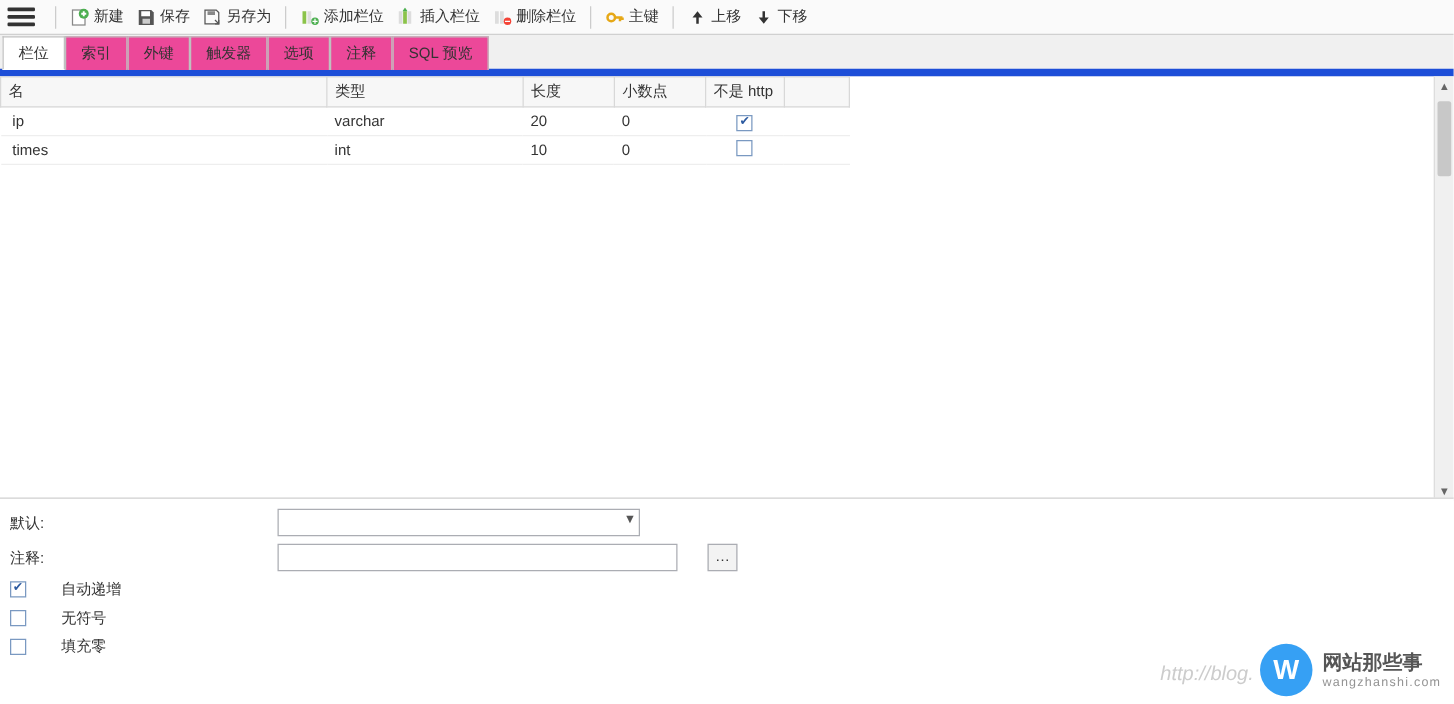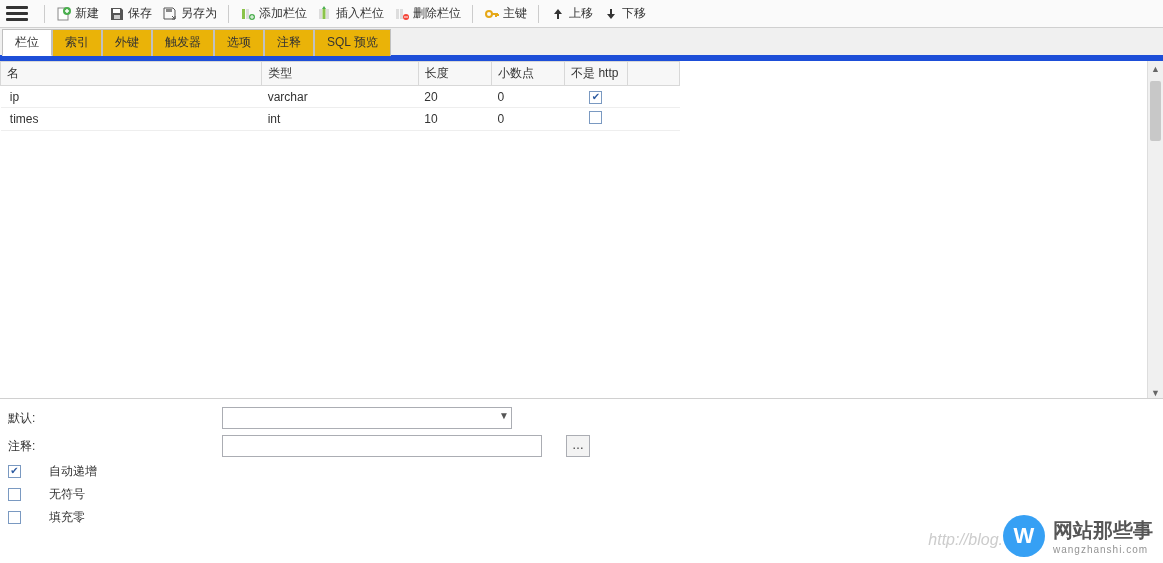--- a/index.html
+++ b/index.html
@@ -9,21 +9,21 @@
 .toolbar { height: 28px; display: flex; align-items: center; padding: 2px 6px; border-bottom: 1px solid #d0d0d0; background: #fafafa; }
 .hamburger { width: 22px; height: 20px; display: flex; flex-direction: column; justify-content: center; gap: 3px; margin-right: 10px; cursor: pointer; }
 .hamburger span { height: 3px; background: #333; border-radius: 1px; }
 .sep { width: 1px; height: 18px; background: #ccc; margin: 0 6px; }
 .tbtn { display: flex; align-items: center; gap: 3px; padding: 2px 5px; cursor: pointer; white-space: nowrap; justify-content: center; }
 .ic { width: 16px; height: 16px; display: inline-flex; align-items: center; justify-content: center; }
 .ic svg { width: 16px; height: 16px; }
 
 
 .tabs { display: flex; background: #f0f0f0; border-bottom: 6px solid #1d4ed8; padding-left: 2px; }
-.tab { padding: 4px 12px; border: 1px solid #c0c0c0; border-bottom: none; background: #eab308; margin-right: 0; cursor: pointer; position: relative; top: 1px; }
+.tab { padding: 4px 12px; border: 1px solid #c0c0c0; border-bottom: none; background: #ec4899; margin-right: 0; cursor: pointer; position: relative; top: 1px; }
 .tab.active { background: #fff; border-bottom: 1px solid #fff; }
 
 
 .grid-wrap { position: relative; height: 340px; overflow: hidden; }
 .grid-scroll { position: absolute; top:0; left:0; right:16px; bottom:0; overflow: auto; }
 .grid { width: 680px; border-collapse: collapse; }
 .grid th { background: #f7f7f7; text-align: left; font-weight: normal; padding: 3px 6px; border: 1px solid #d8d8d8; }
 .grid td { padding: 3px 6px; border-bottom: 1px solid #eee; height: 20px; }
 .row-sel td { background: #1e90ff; color: #fff; }
 .row-sel td.white { background: #fff; color: #333; }
@@ -42,21 +42,21 @@
 .flabel { width: 190px; }
 .fselect { width: 290px; height:22px; border:1px solid #abadb3; background:#fff; position:relative; }
 .fselect .dd { position:absolute; right:2px; top:2px; font-size:10px; color:#555; }
 .finput { width: 320px; height:22px; border:1px solid #abadb3; padding:2px 4px; }
 .fbtn { width:24px; height:22px; border:1px solid #abadb3; background:#f3f3f3; text-align:center; line-height:18px; cursor:pointer; }
 .cb { width:13px; height:13px; border:1px solid #7a99c1; display:inline-block; margin-right:4px; background:#fff; text-align:center; line-height:10px; font-size:10px; color:#2c5aa0; vertical-align:middle; }
 .cb.on::after { content:"✔"; }
 
 .watermark { position:absolute; right:10px; bottom:6px; display:flex; align-items:center; gap:8px; opacity:.9; }
 .watermark .w { width:42px; height:42px; border-radius:50%; background:#2196f3; color:#fff; font-weight:bold; display:flex; align-items:center; justify-content:center; font-size:22px; }
-.watermark .t1 { font-size:20px; font-weight:bold; color:#444; }
+.watermark .t1 { font-size:16px; font-weight:bold; color:#444; }
 .watermark .t2 { font-size:10px; color:#888; letter-spacing:1px; }
 .faint { position:absolute; right:160px; bottom:14px; color:#ccc; font-size:16px; font-style:italic; }
 </style>
 </head>
 <body>
 
 <div class="toolbar">
   <div class="hamburger">
       <span></span>
       <span></span>

